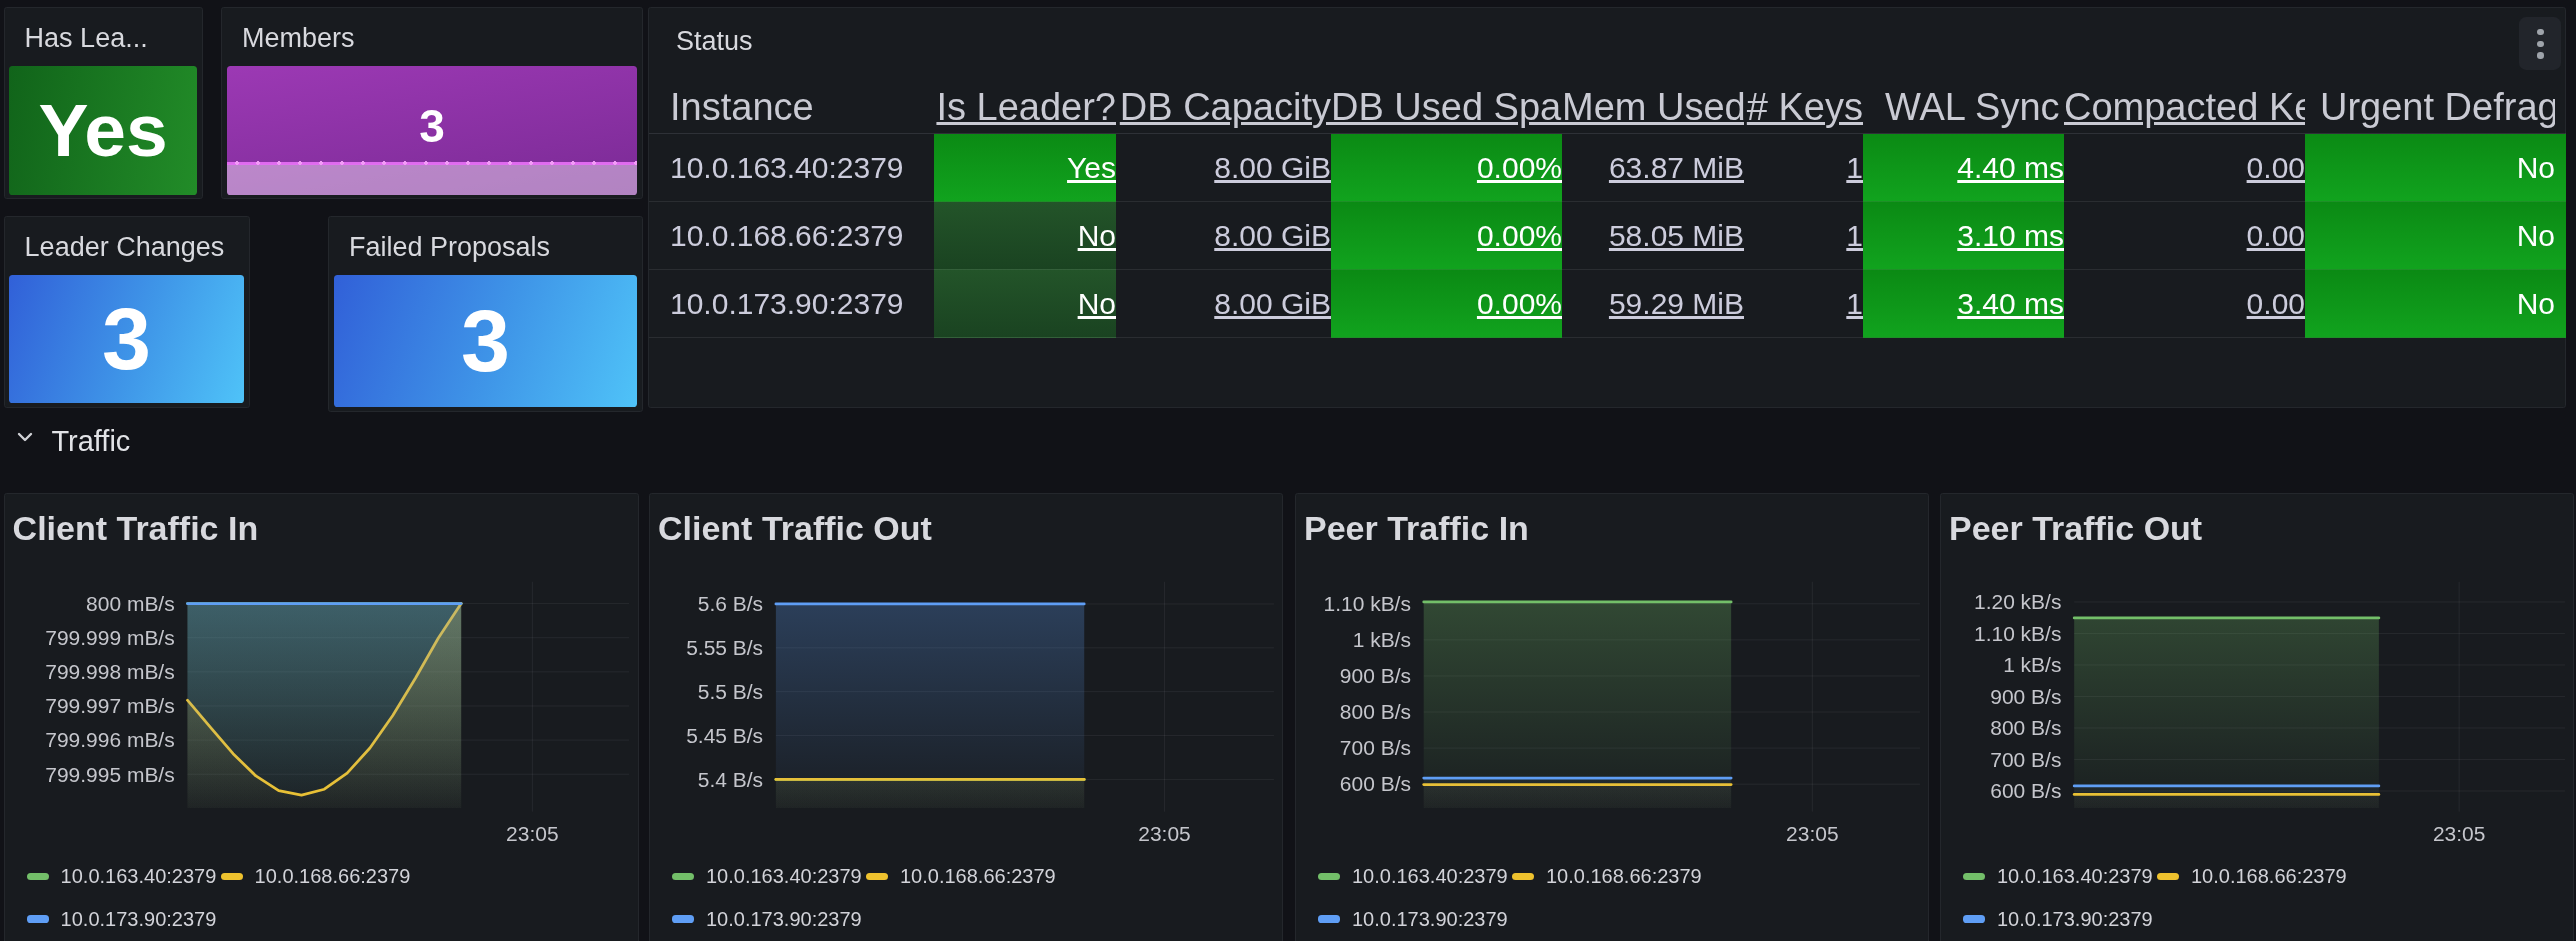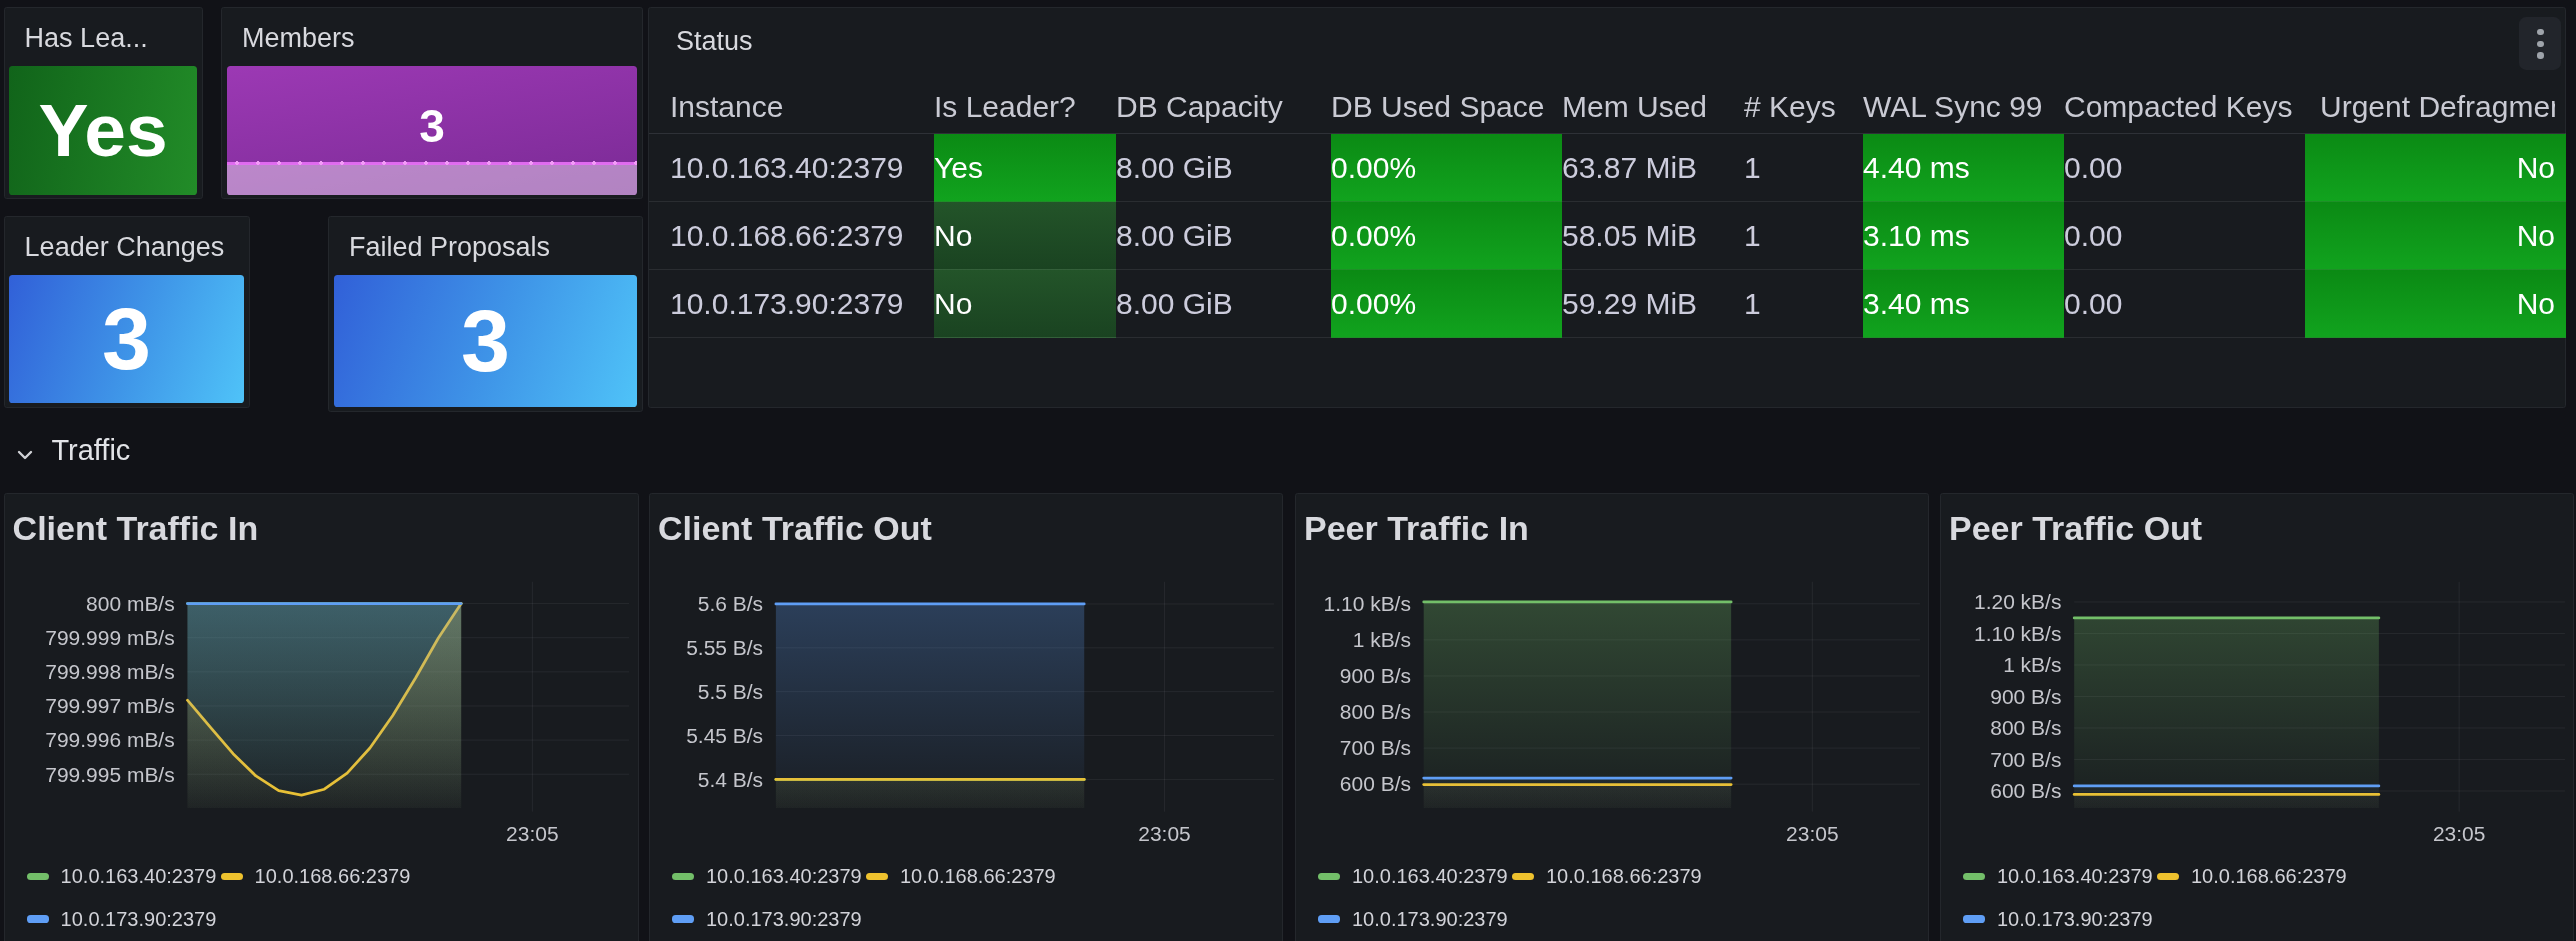--- a/index.html
+++ b/index.html
@@ -44,38 +44,38 @@
     background:#22252b;display:flex;flex-direction:column;align-items:center;justify-content:center;gap:5.5px;
     cursor:pointer;
   }
   .kebab .dot{width:6.4px;height:6.4px;border-radius:50%;background:#9fa4ab;}
   table.status{
     position:absolute;left:0;top:73px;width:1916px;
     border-collapse:separate;border-spacing:0;table-layout:fixed;
     font-size:30px;color:#ccccdc;
   }
   table.status th{
-    height:52px;font-weight:500;color:#c9cad3;font-size:30px;
+    height:52px;font-weight:500;color:#c9cad3;font-size:38px;
     border-bottom:0.9px solid rgba(204,204,220,0.13);
     white-space:nowrap;overflow:hidden;padding:0;
   }
   table.status td{
     height:67px;padding:0;white-space:nowrap;overflow:hidden;
     border-bottom:0.9px solid rgba(204,204,220,0.10);
   }
   .al{text-align:left;padding-left:21px !important;}
-  .ac{text-align:left;}
+  .ac{text-align:right;text-decoration:underline;}
   .ar{text-align:right;padding-right:11px !important;}
   td.cg{background:linear-gradient(180deg,#0b8a14,#11a31e);color:#fff;}
   td.cgd{background:linear-gradient(180deg,#235429,#1a4321);color:#fff;}
   th .clip-wal{display:inline-block;max-width:179px;overflow:hidden;vertical-align:bottom;}
   th .clip-urgent{display:inline-block;width:235px;overflow:hidden;text-align:left;vertical-align:bottom;}
   
   .row-header{
-    position:absolute;left:12.8px;top:425px;height:42px;display:flex;align-items:flex-end;gap:14.6px;
+    position:absolute;left:12.8px;top:425px;height:42px;display:flex;align-items:flex-start;gap:14.6px;
     cursor:pointer;
   }
   .row-header .chev{width:24px;height:24px;}
   .row-header .row-label{font-size:29px;font-weight:500;color:#e2e3e7;}
   
   .chart-title{position:absolute;left:8px;top:14.6px;font-size:34px;font-weight:700;color:#d8d9de;white-space:nowrap;}
   .chart-svg{position:absolute;left:0;top:0;}
   svg text.tick{font-family:"Liberation Sans",sans-serif;font-size:23px;fill:#c5c6cc;}
   .legend{position:absolute;left:22px;top:369px;}
   .lrow{display:flex;align-items:center;height:27px;margin-bottom:15.5px;}

